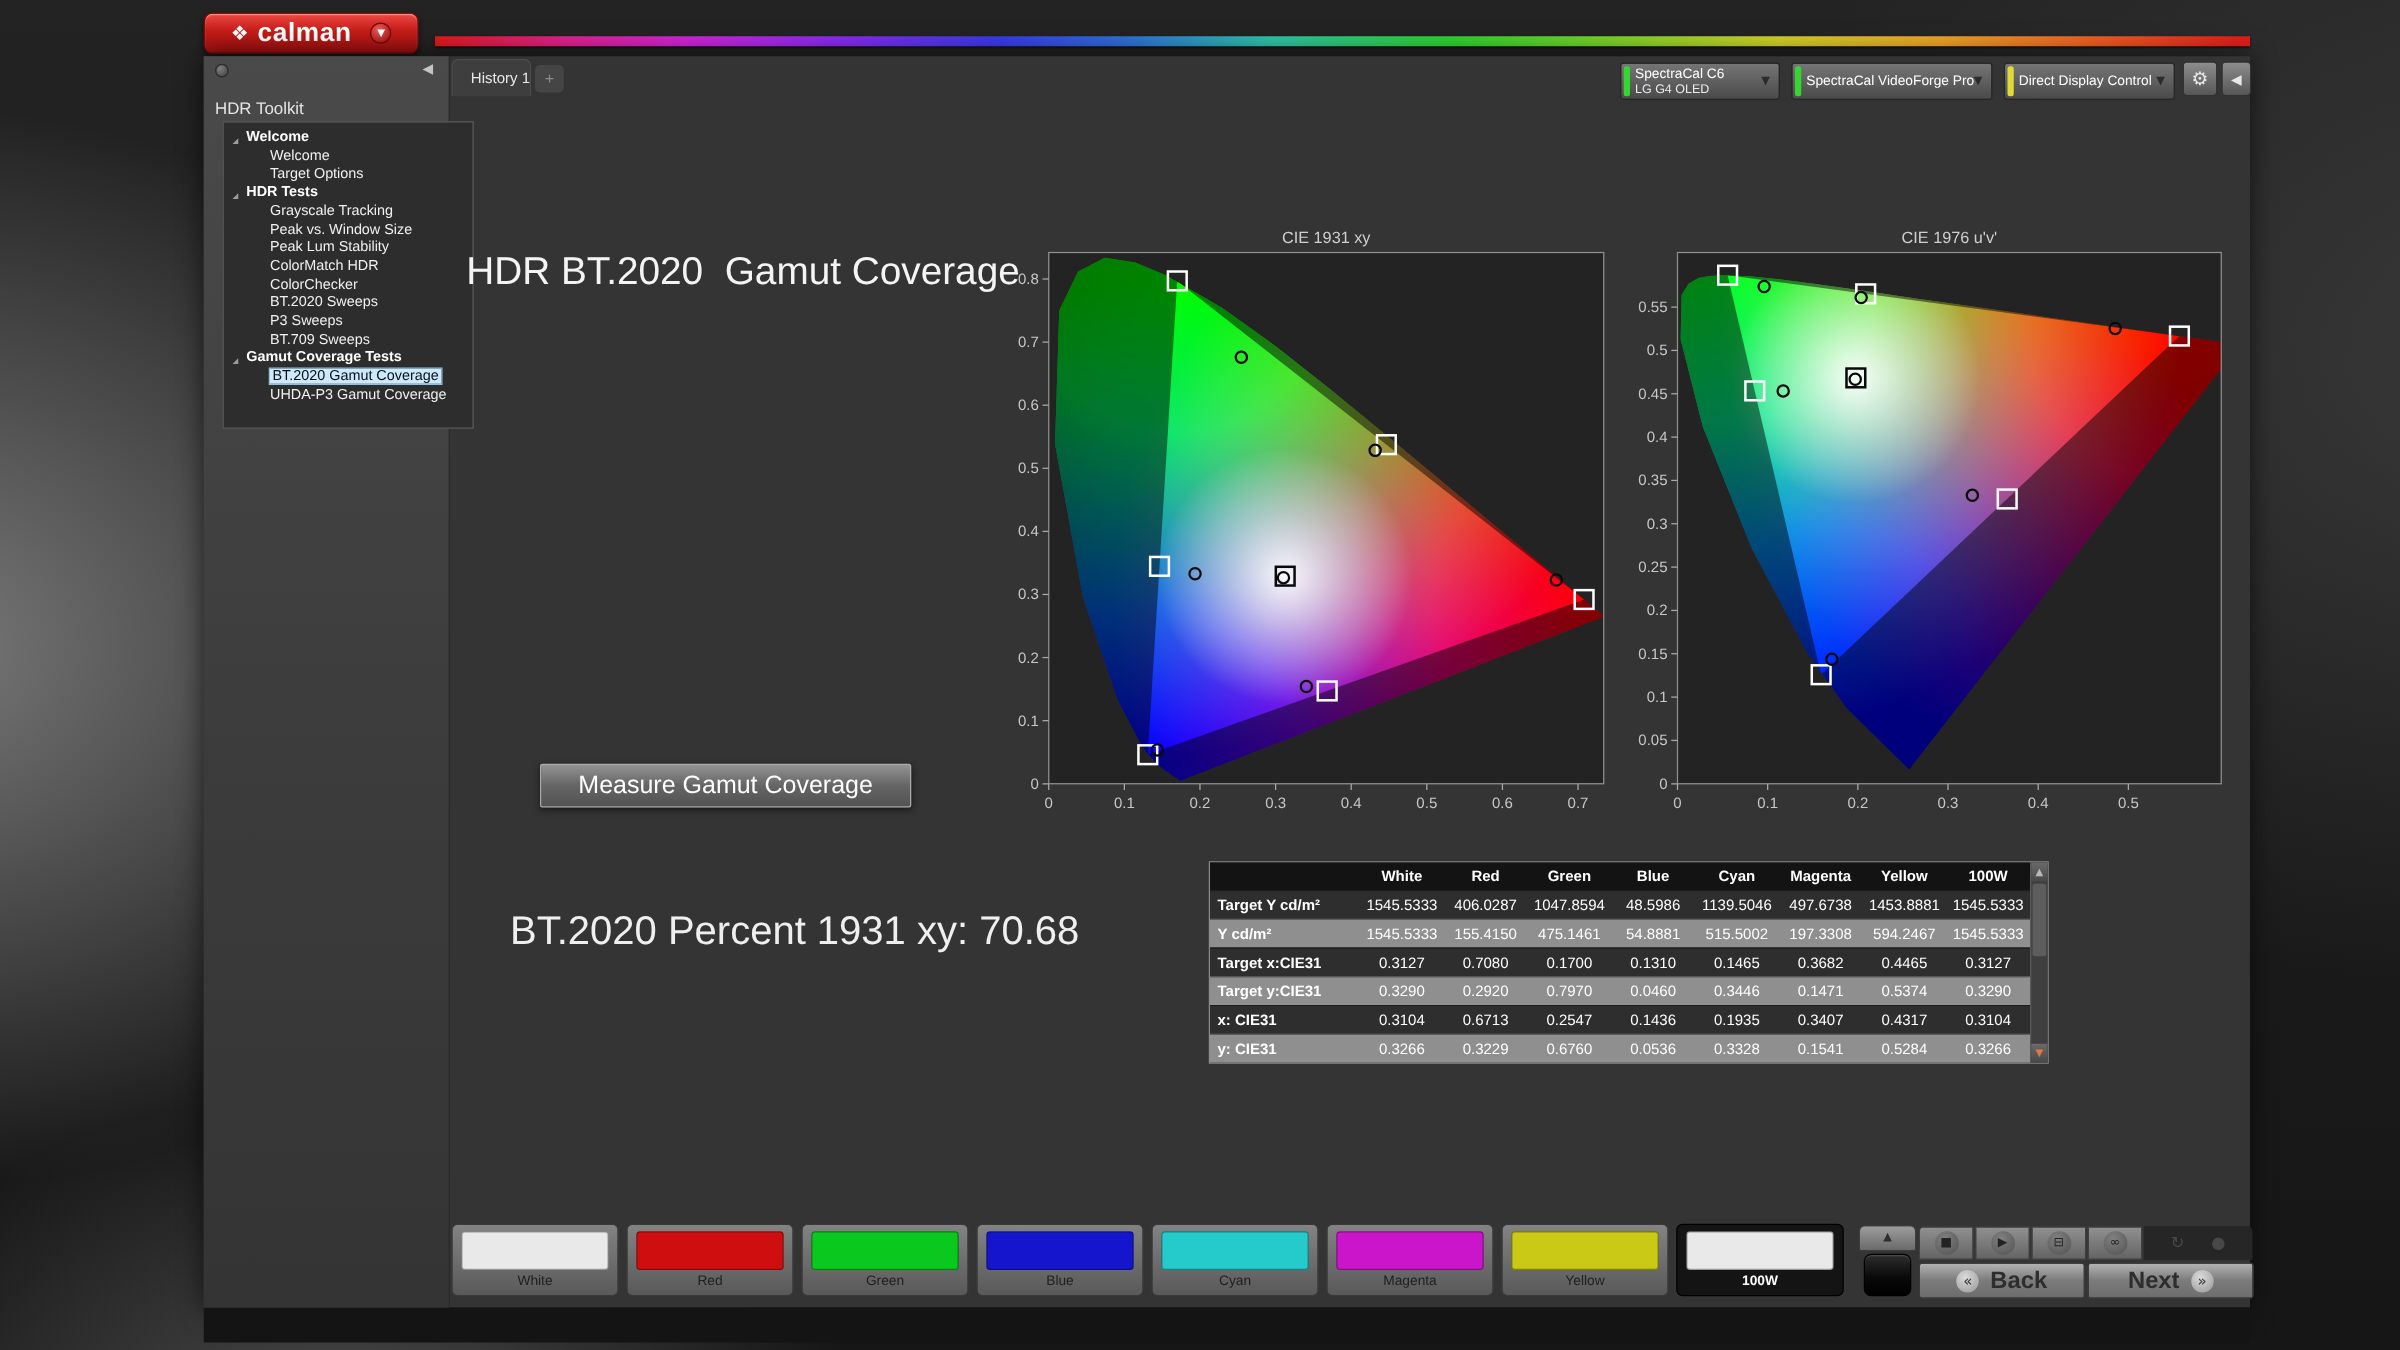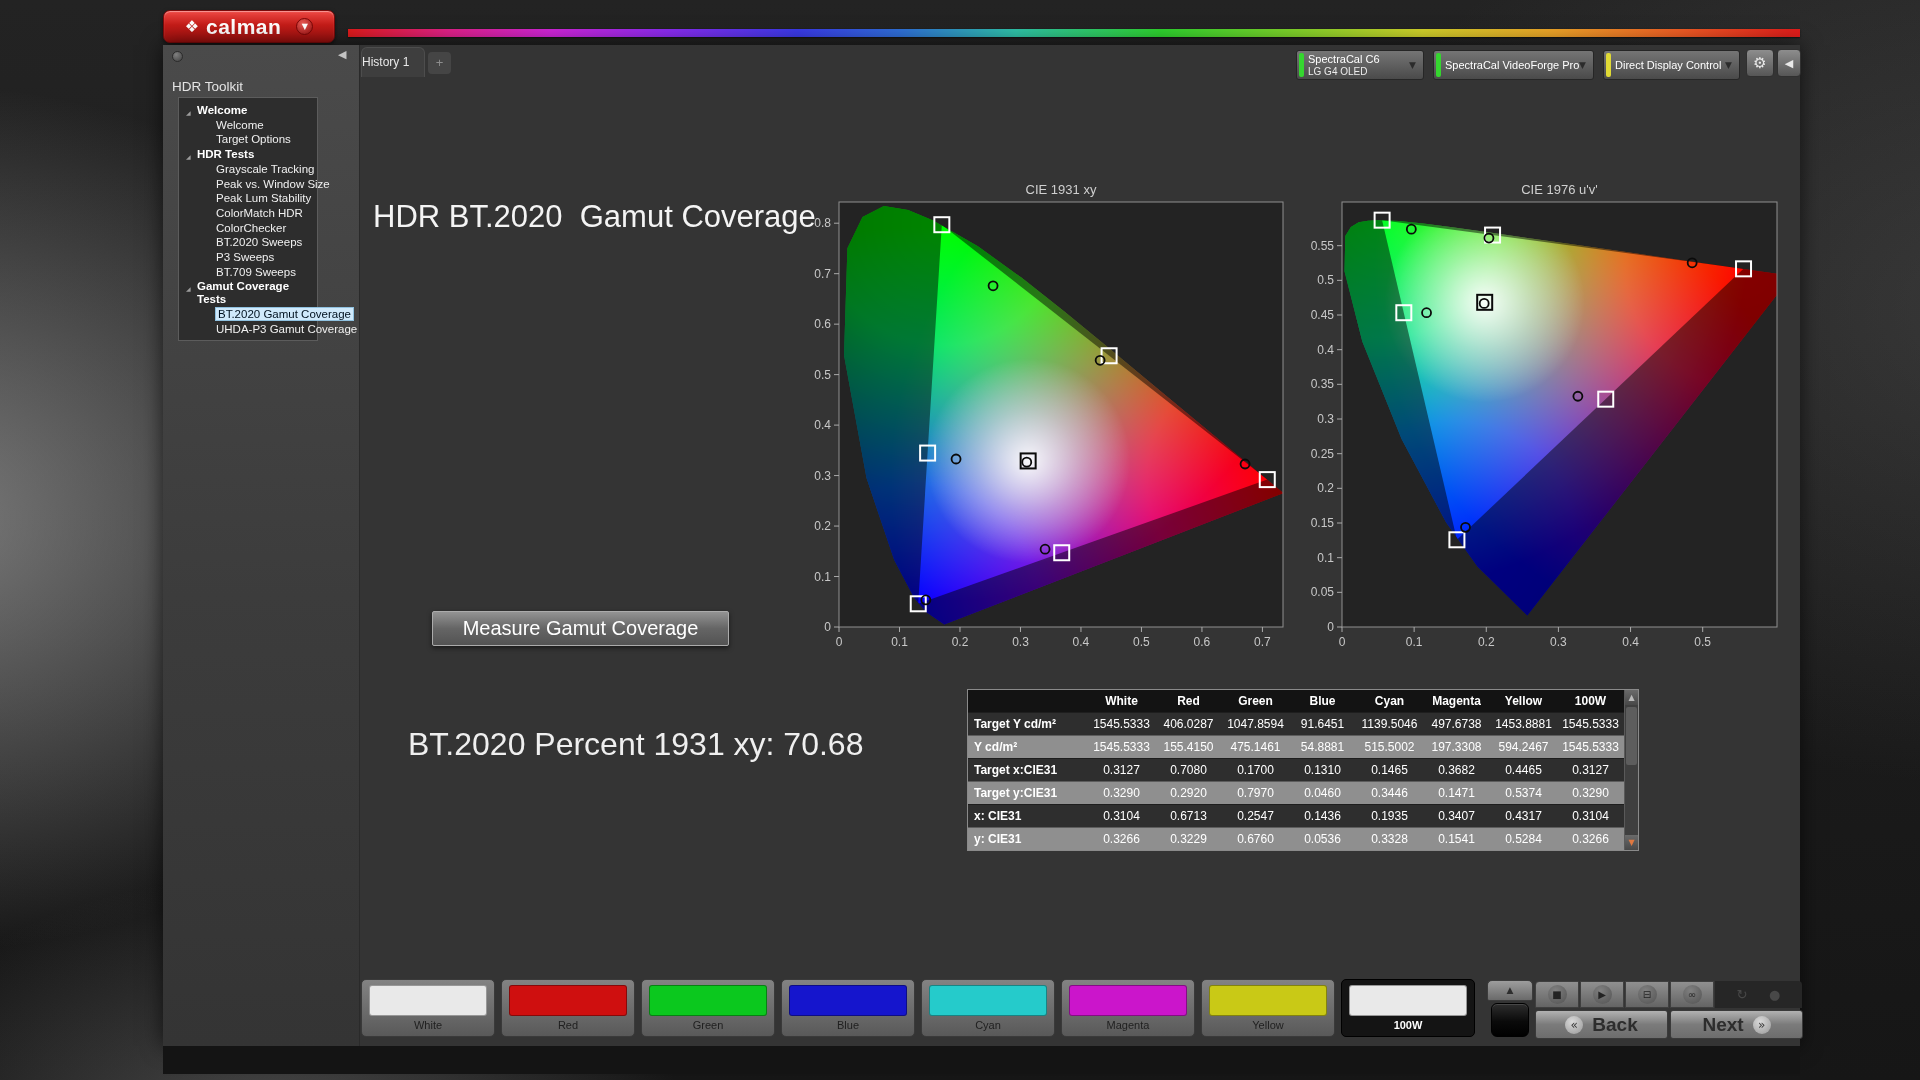--- a/index.html
+++ b/index.html
@@ -33,31 +33,31 @@
     box-shadow:0 0 20px rgba(0,0,0,.65); }
   .bottom-bar { position:absolute; left:163px; top:1046px; width:1637px; height:28px; background:#141414; }
 
   
   .sidebar { position:absolute; left:163px; top:45px; width:197px; height:1001px;
     background:linear-gradient(180deg,#4a4a4a,#3c3c3c 55%,#343434); border-right:1px solid #2a2a2a; }
   .sidebar-dot { position:absolute; left:172px; top:51px; width:11px; height:11px; border-radius:50%;
     background:radial-gradient(circle at 35% 30%, #808080,#3f3f3f); border:1px solid #2b2b2b; }
   .sidebar-collapse { position:absolute; left:338px; top:48px; color:#c4c4c4; font-size:11px; }
   .sidebar-title { position:absolute; left:172px; top:79px; font-size:13.5px; color:#e4e4e4; }
-  .menu { position:absolute; left:178px; top:97px; width:140px; background:#2d2d2d;
-    border:1px solid #5c5c5c; padding:5px 0 4px; }
+  .menu { position:absolute; left:178px; top:97px; width:201px; background:#2d2d2d;
+    border:1px solid #5c5c5c; padding:5px 0 18px; }
   .menu-group { position:relative; padding:1px 0 1px 18px; font-size:11.5px; font-weight:bold; color:#fff; line-height:12.7px; }
   .menu-group .expander { position:absolute; left:7px; top:4px; font-size:6px; color:#9c9c9c; }
   .menu-item { padding:1px 2px 1px 37px; font-size:11.5px; color:#f0f0f0; line-height:12.7px; white-space:nowrap; }
   .menu-item .itxt.selected { background:#cfe9fb; color:#00111f; outline:1px solid #8fc1e0; padding:0 2px; }
 
   
   .tab-history { position:absolute; left:361px; top:47px; width:64px; height:30px; background:#3e3e3e;
     border:1px solid #4d4d4d; border-bottom:none; border-radius:6px 6px 0 0;
-    color:#e8e8e8; font-size:12px; line-height:29px; text-align:left; }
+    color:#e8e8e8; font-size:12px; line-height:29px; text-align:right; }
   .tab-add { position:absolute; left:428px; top:52px; width:23px; height:22px; background:#454545;
     border-radius:4px; color:#8d8d8d; font-size:13px; line-height:21px; text-align:center; }
   .meters-row { position:absolute; left:1296px; top:50px; display:flex; gap:9px; }
   .meter { position:relative; height:30px; border-radius:3px; border:1px solid #262626;
     background:linear-gradient(#757575,#4a4a4a); display:flex; align-items:center;
     padding:0 20px 0 11px; }
   .meter.m0 { width:128px; } .meter.m1 { width:161px; } .meter.m2 { width:137px; }
   .meter .strip { position:absolute; left:2px; top:2px; bottom:2px; width:5px; border-radius:2px; }
   .meter .mlabel { font-size:11px; color:#fff; line-height:13px; white-space:nowrap; }
   .meter .msub { font-size:10px; color:#ececec; line-height:12px; white-space:nowrap; }
@@ -426,21 +426,21 @@
         <div class="tcell">Cyan</div>
         <div class="tcell">Magenta</div>
         <div class="tcell">Yellow</div>
         <div class="tcell">100W</div>
       </div>
       <div class="trow dark">
         <div class="tcell tlabel">Target Y cd/m²</div>
         <div class="tcell">1545.5333</div>
         <div class="tcell">406.0287</div>
         <div class="tcell">1047.8594</div>
-        <div class="tcell">91.6451</div>
+        <div class="tcell">48.5986</div>
         <div class="tcell">1139.5046</div>
         <div class="tcell">497.6738</div>
         <div class="tcell">1453.8881</div>
         <div class="tcell">1545.5333</div>
       </div>
       <div class="trow light">
         <div class="tcell tlabel">Y cd/m²</div>
         <div class="tcell">1545.5333</div>
         <div class="tcell">155.4150</div>
         <div class="tcell">475.1461</div>

